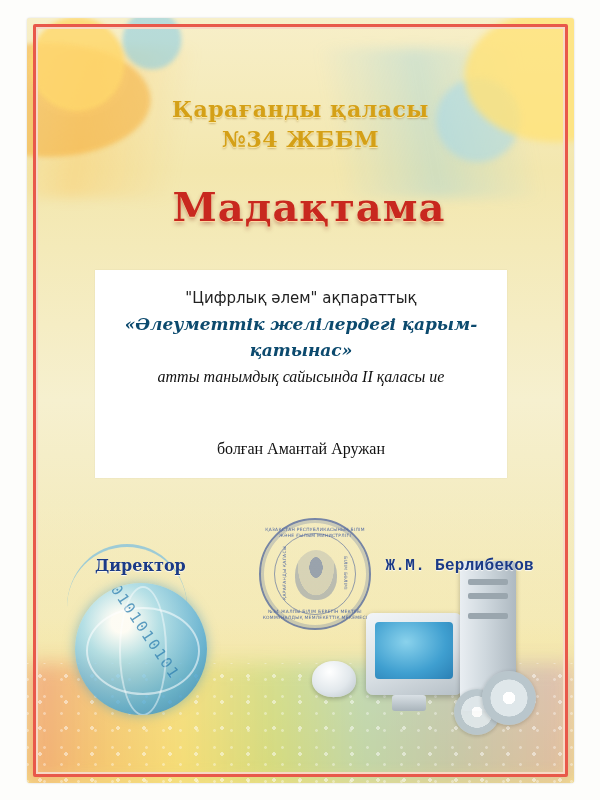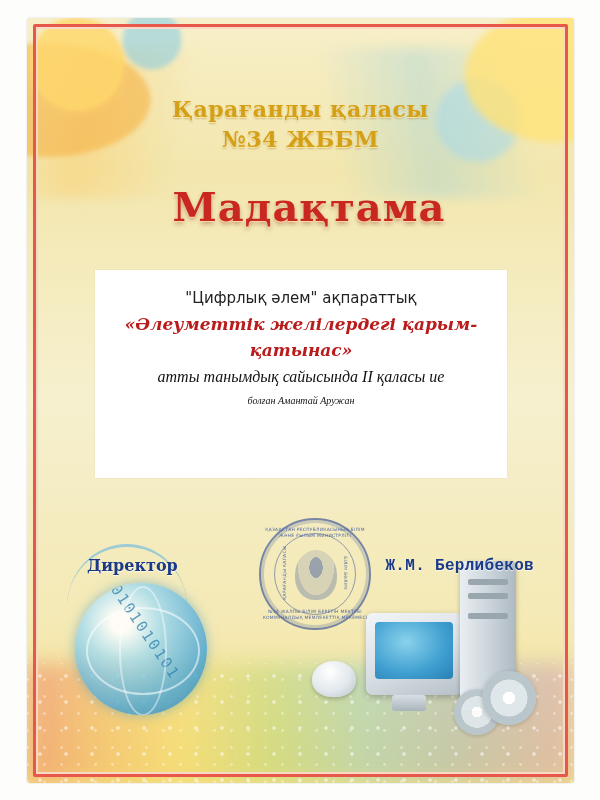--- a/index.html
+++ b/index.html
@@ -287,50 +287,50 @@
     font-size: 15px;
     line-height: 21px;
     color: #222;
   }
   .b-l3 {
     font-family: "DejaVu Serif", serif;
     font-style: italic;
     font-weight: bold;
     font-size: 17px;
     line-height: 26px;
-    color: #b91c1c;
+    color: #0c4a6e;
     margin-top: 2px;
   }
   .b-l4 {
     font-family: "Liberation Serif", serif;
     font-style: italic;
     font-size: 16px;
     line-height: 24px;
     color: #111;
     margin-top: 2px;
   }
   .b-l5 {
     font-family: "Liberation Serif", serif;
-    font-style: italic;
-    font-size: 10px;
+    font-size: 16px;
     line-height: 24px;
     color: #111;
+    margin-top: 48px;
   }
   .b-l6 {
     font-family: "DejaVu Sans", sans-serif;
     font-size: 15px;
     line-height: 24px;
     color: #222;
     margin-top: 4px;
   }
 
   
   .sign-row {
     position: absolute;
-    left: 60px;
+    left: 68px;
     right: 40px;
     top: 538px;
     display: flex;
     justify-content: space-between;
     align-items: center;
   }
   .sign-label,
   .sign-name {
     font-family: "DejaVu Serif", serif;
     font-weight: bold;

